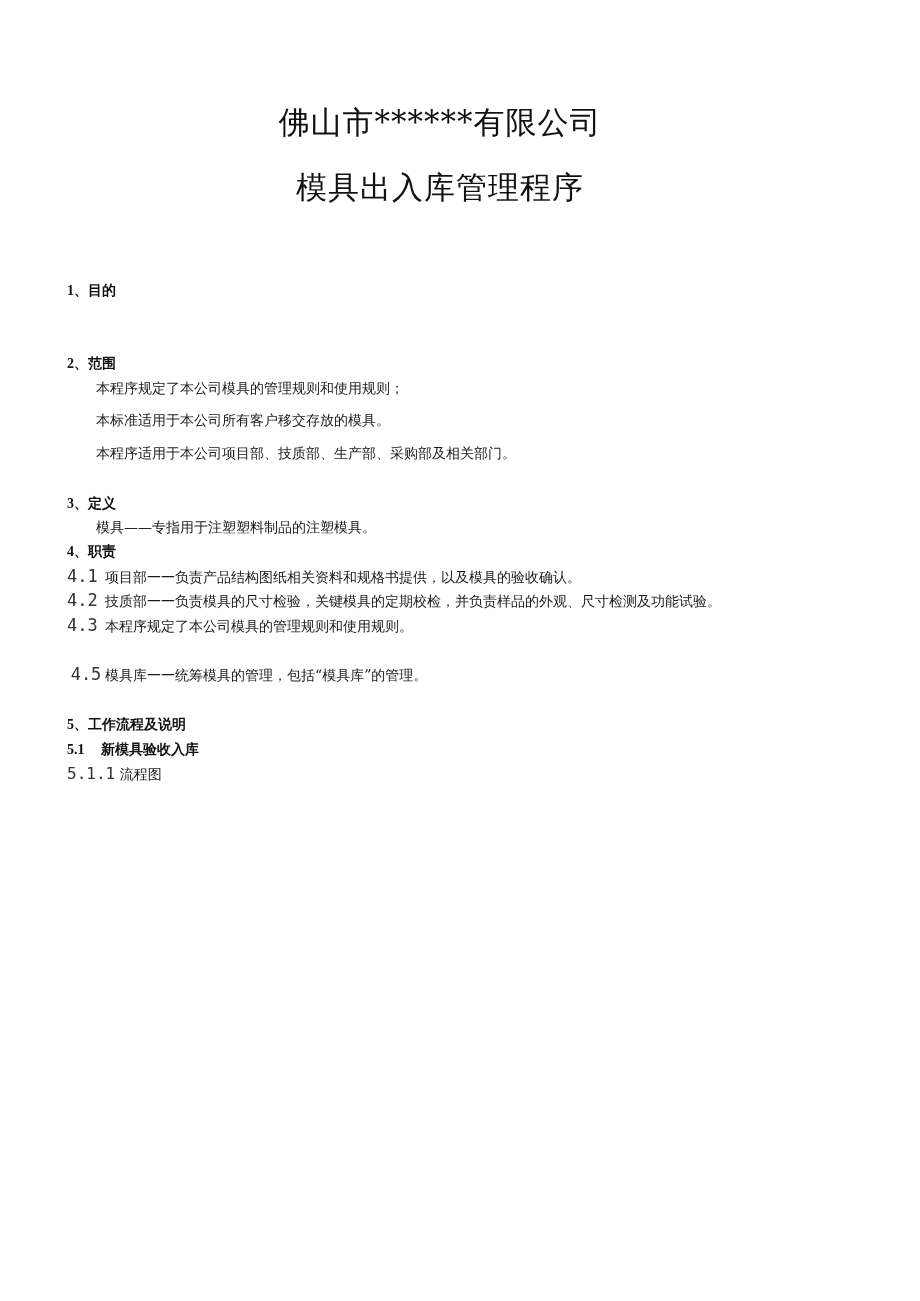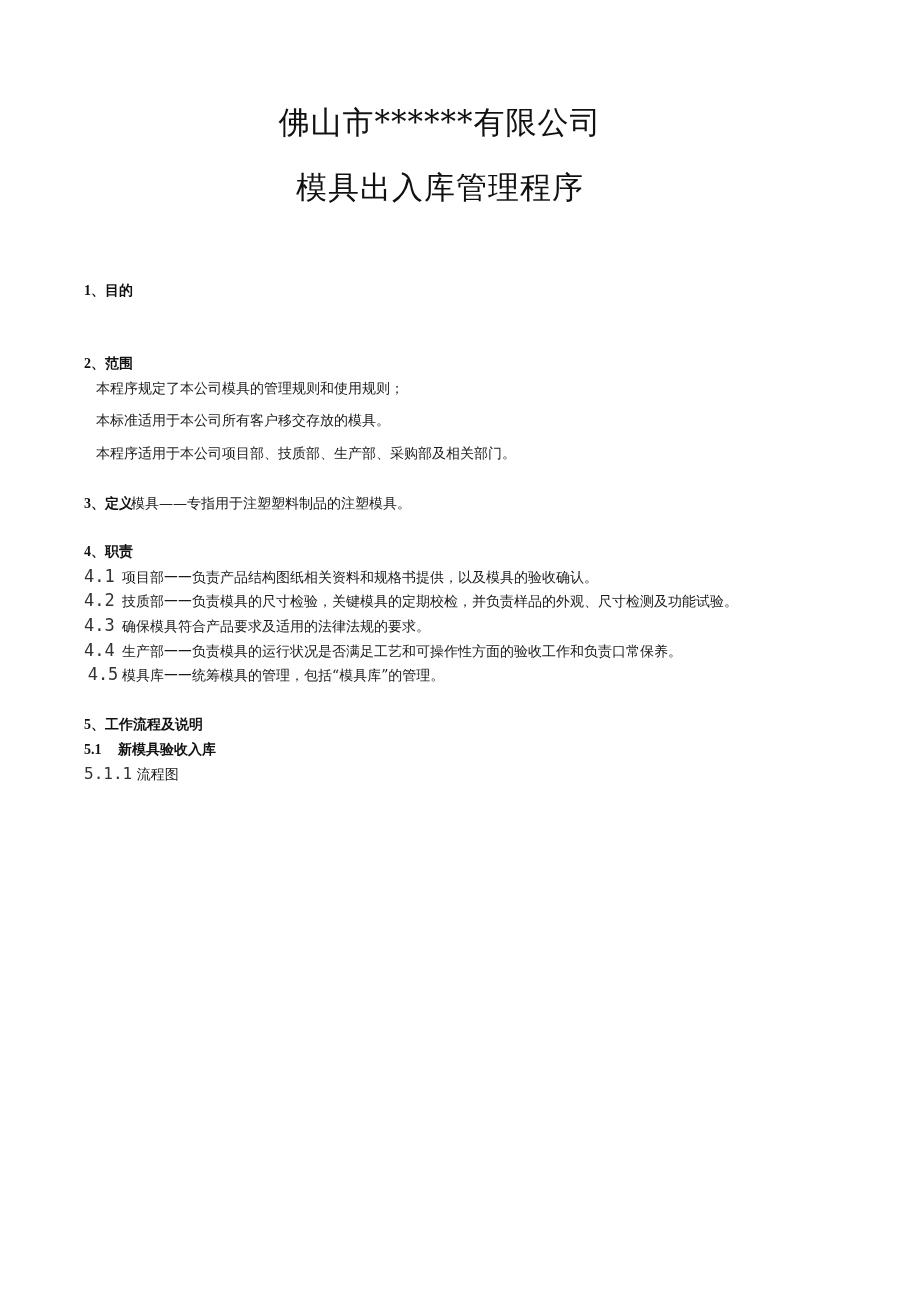--- a/index.html
+++ b/index.html
@@ -48,21 +48,21 @@
     .h {
       font-weight: bold;
       color: #111;
     }
     .h .num {
       font-family: "Liberation Serif", serif;
       font-weight: bold;
     }
     .indent { left: 93px; }
     .indent2 { left: 96px; }
-    .flush { left: 67px; margin-left: 17px; }
+    .flush { left: 67px; }
 
     .duty-num {
       display: inline-block;
       width: 38px;
       font-family: "DejaVu Sans Mono", monospace;
       font-size: 17px;
       color: #333;
     }
     .sub-num {
       font-family: "DejaVu Sans Mono", monospace;
@@ -91,36 +91,33 @@
   <div class="line h flush" style="top:354px;">
     <span class="num">2、</span><span>范围</span>
   </div>
   <div class="line indent2" style="top:411px;">本标准适用于本公司所有客户移交存放的模具。</div>
   <div class="line indent2" style="top:379px;">本程序规定了本公司模具的管理规则和使用规则；</div>
   <div class="line indent2" style="top:444px;">本程序适用于本公司项目部、技质部、生产部、采购部及相关部门。</div>
 
   <div class="line h flush" style="top:494px;">
     <span class="num">3、</span><span>定义</span>
   </div>
-  <div class="line indent2" style="top:494px;margin-left:35px;">模具——专指用于注塑塑料制品的注塑模具。</div>
+  <div class="line indent2" style="top:518px;">模具——专指用于注塑塑料制品的注塑模具。</div>
 
   <div class="line h flush" style="top:542px;">
     <span class="num">4、</span><span>职责</span>
   </div>
   <div class="line flush" style="top:567px;">
     <span class="duty-num">4.1</span><span>项目部一一负责产品结构图纸相关资料和规格书提供，以及模具的验收确认。</span>
   </div>
   <div class="line flush" style="top:591px;">
     <span class="duty-num">4.2</span><span>技质部一一负责模具的尺寸检验，关键模具的定期校检，并负责样品的外观、尺寸检测及功能试验。</span>
   </div>
   <div class="line flush" style="top:616px;">
-    <span class="duty-num">4.3</span><span>确保模具符合产品要求及适用的法律法规的要求。</span>
-  </div>
-  <div class="line flush" style="top:641px;">
-    <span class="duty-num">4.4</span><span>生产部一一负责模具的运行状况是否满足工艺和可操作性方面的验收工作和负责口常保养。</span>
+    <span class="duty-num">4.3</span><span>本程序规定了本公司模具的管理规则和使用规则。</span>
   </div>
   <div class="line flush" style="top:665px;text-align:center;">
     <span class="duty-num">4.5</span><span>模具库一一统筹模具的管理，包括“模具库”的管理。</span>
   </div>
 
   <div class="line h flush" style="top:715px;">
     <span class="num">5、</span><span>工作流程及说明</span>
   </div>
   <div class="line h flush" style="top:740px;">
     <span class="h51-num">5.1</span><span>新模具验收入库</span>

